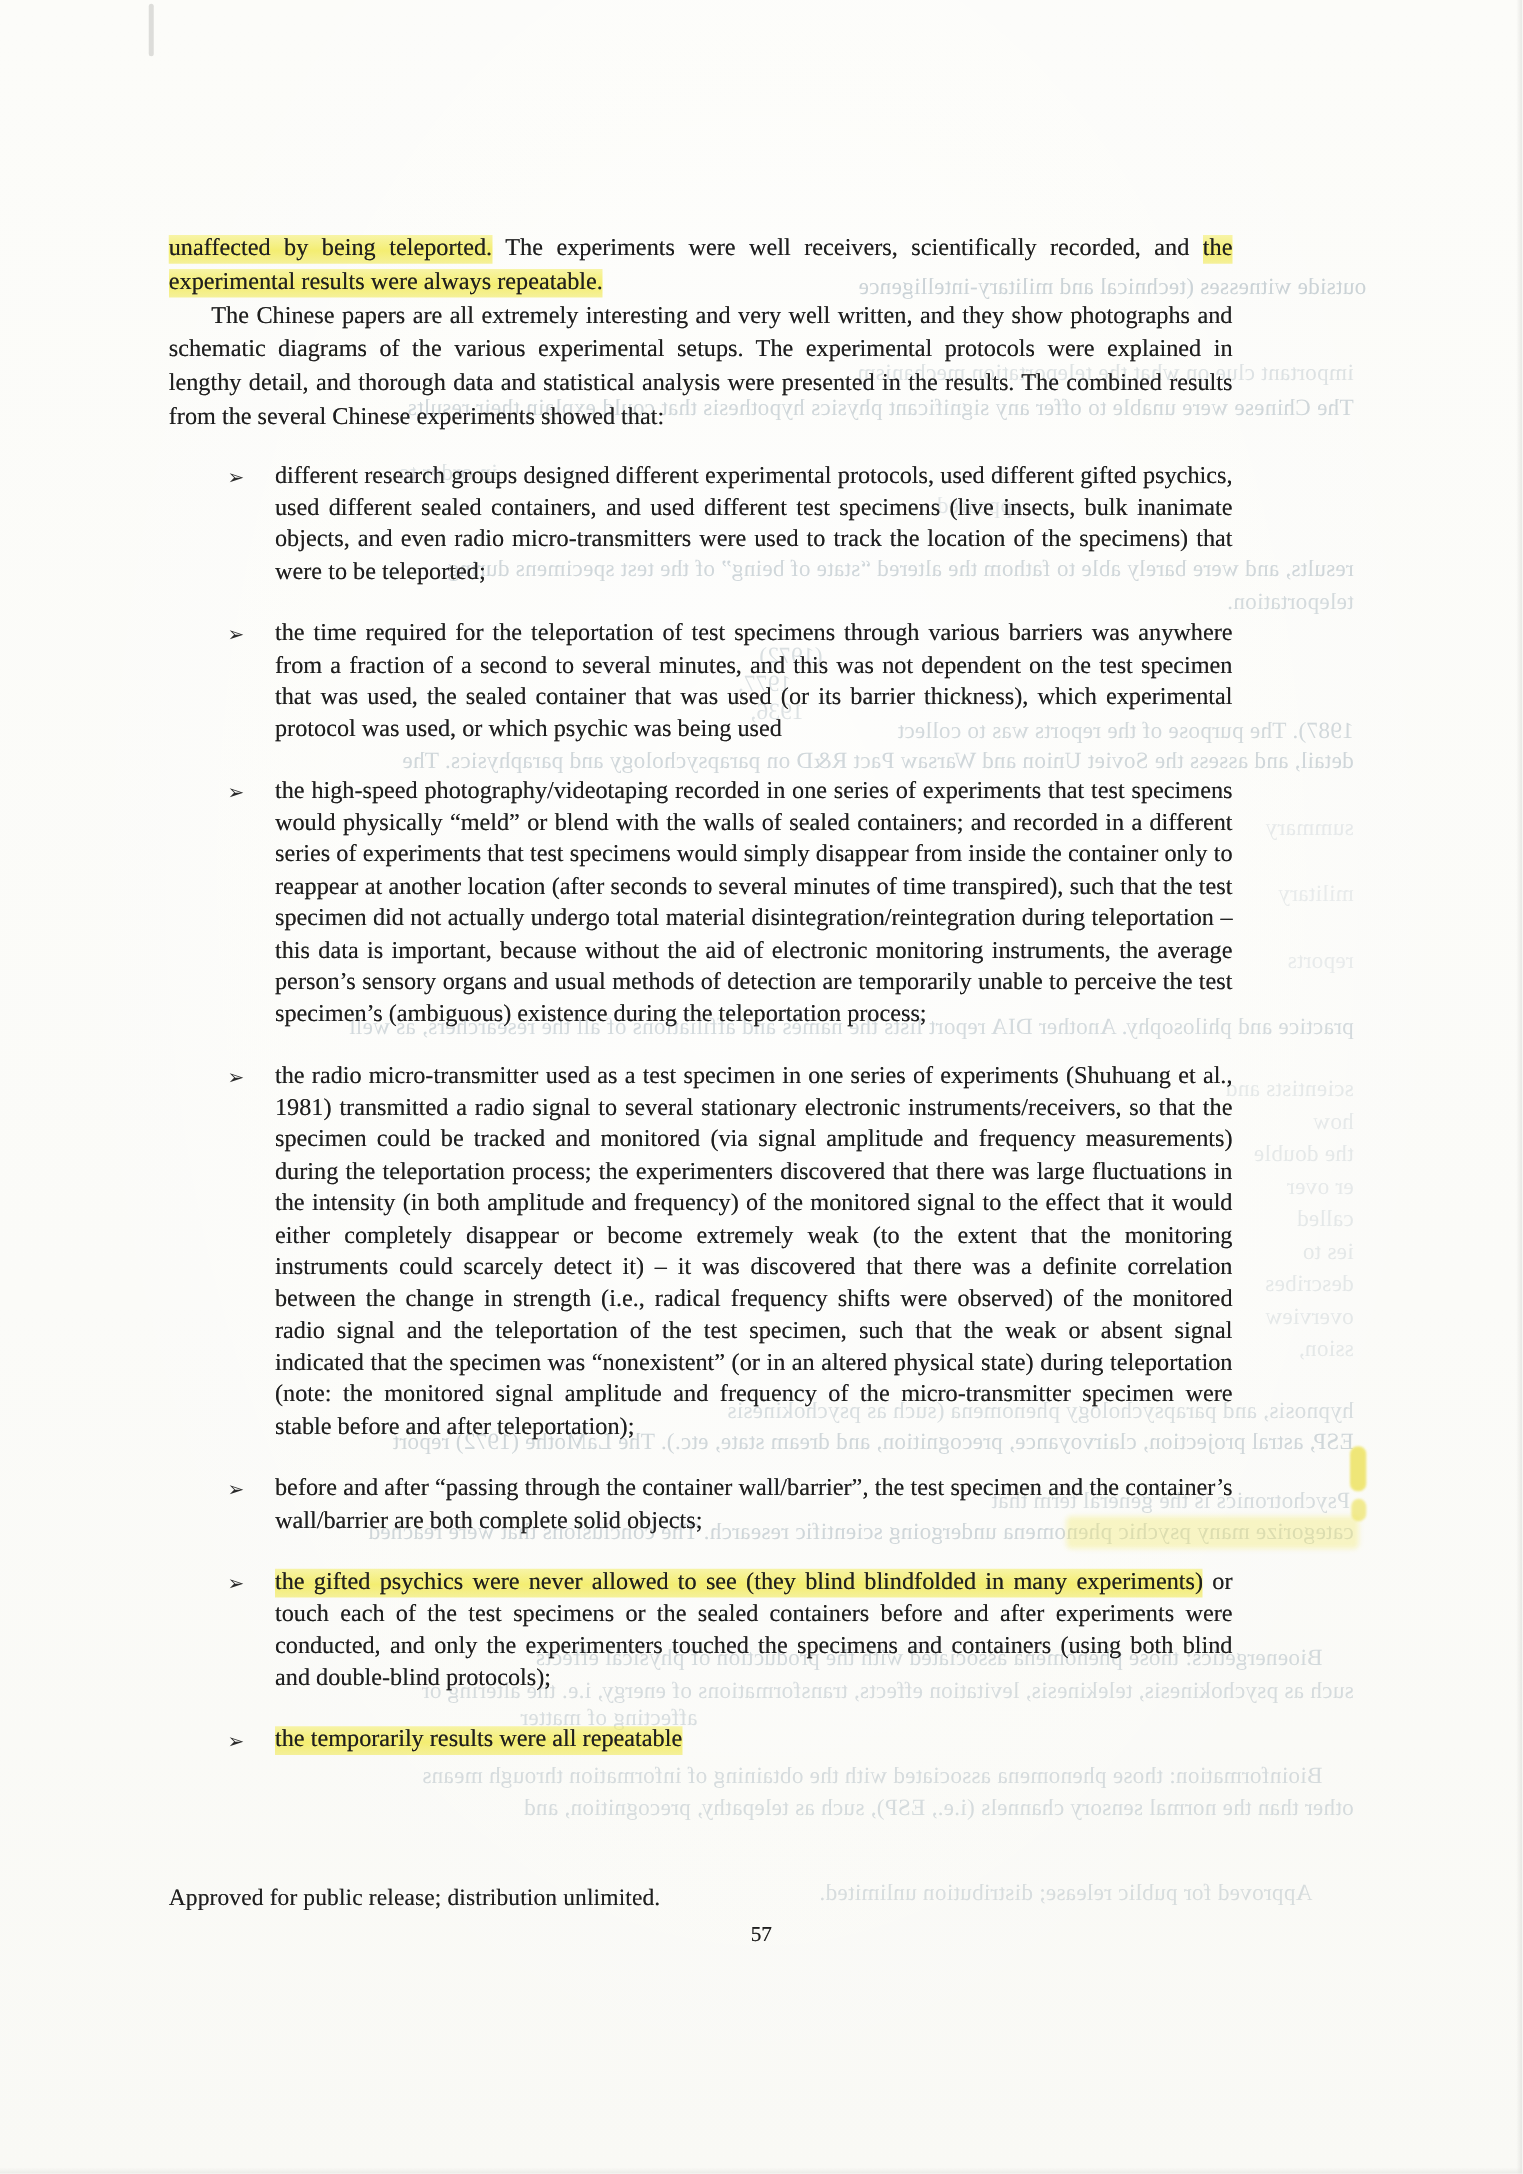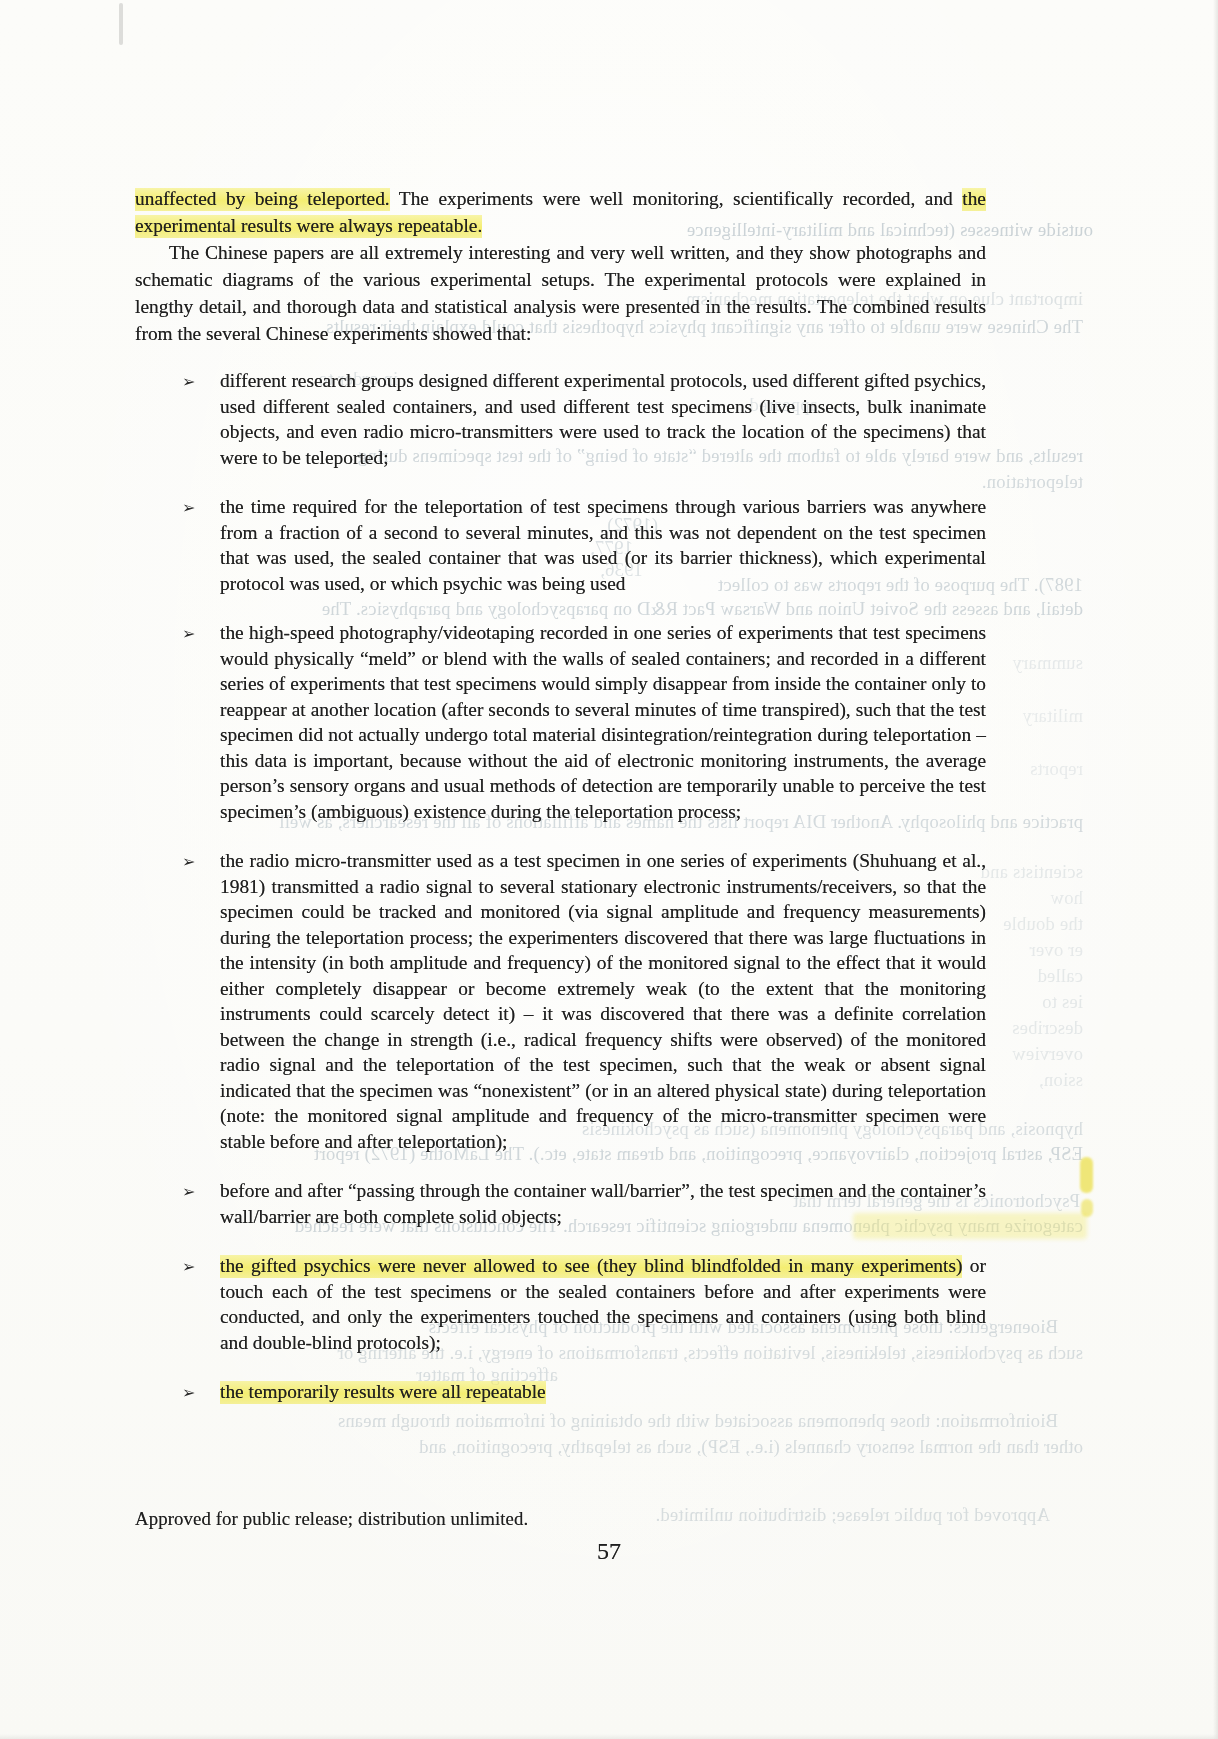--- a/index.html
+++ b/index.html
@@ -68,21 +68,21 @@
   }
 
   
   .footer {
     position: absolute; left: 135px; top: 1508px;
     font-size: 18.8px; letter-spacing: .1px;
     text-shadow: 0 0 .4px rgba(20,20,20,.6);
   }
   .pagenum {
     position: absolute; left: 0; top: 1538px; width: 1218px;
-    text-align: center; font-size: 24px;
+    text-align: center; font-size: 17px;
     text-shadow: 0 0 .4px rgba(20,20,20,.6);
   }
 
   
   .smudge { position: absolute; background: #ece04e; filter: blur(1px); border-radius: 6px; }
   .smudge.s1 { left: 1080px; top: 1157px; width: 13px; height: 36px; opacity: .75; }
   .smudge.s2 { left: 1081px; top: 1199px; width: 12px; height: 18px; opacity: .6; }
 
   .corner-tick {
     position: absolute; left: 119px; top: 3px; width: 4px; height: 42px;
@@ -136,21 +136,21 @@
       <div class="bleed-line" style="top: 1342px; left: 135px; opacity: 0.42;">such as psychokinesis, telekinesis, levitation effects, transformations of energy, i.e. the altering or</div>
       <div class="bleed-line" style="top: 1364px; left: 660px; opacity: 0.4;">affecting of matter</div>
       <div class="bleed-line" style="top: 1410px; left: 160px; opacity: 0.42;">Bioinformation: those phenomena associated with the obtaining of information through means</div>
       <div class="bleed-line" style="top: 1436px; left: 135px; opacity: 0.42;">other than the normal sensory channels (i.e., ESP), such as telepathy, precognition, and</div>
       <div class="bleed-line" style="top: 1504px; left: 168px; opacity: 0.4;">Approved for public release; distribution unlimited.</div>
     </div>
   <div class="bleed-band"></div>
 
   <div class="content">
 
-    <p><span class="hl">unaffected by being teleported.</span><span>  The experiments were well monitoring, scientifically recorded, and </span><span class="hl">the experimental results were always repeatable.</span></p>
+    <p><span class="hl">unaffected by being teleported.</span><span>  The experiments were well receivers, scientifically recorded, and </span><span class="hl">the experimental results were always repeatable.</span></p>
 
     <p class="p-indent">The Chinese papers are all extremely interesting and very well written, and they show photographs and schematic diagrams of the various experimental setups.  The experimental protocols were explained in lengthy detail, and thorough data and statistical analysis were presented in the results.  The combined results from the several Chinese experiments showed that:</p>
 
     <ul class="bullets">
 
       <li><span class="marker">➢</span><span class="hl"></span><span>different research groups designed different experimental protocols, used different gifted psychics, used different sealed containers, and used different test specimens (live insects, bulk inanimate objects, and even radio micro-transmitters were used to track the location of the specimens) that were to be teleported;</span></li>
 
       <li><span class="marker">➢</span><span class="hl"></span><span>the time required for the teleportation of test specimens through various barriers was anywhere from a fraction of a second to several minutes, and this was not dependent on the test specimen that was used, the sealed container that was used (or its barrier thickness), which experimental protocol was used, or which psychic was being used</span></li>
 
       <li><span class="marker">➢</span><span class="hl"></span><span>the high-speed photography/videotaping recorded in one series of experiments that test specimens would physically “meld” or blend with the walls of sealed containers; and recorded in a different series of experiments that test specimens would simply disappear from inside the container only to reappear at another location (after seconds to several minutes of time transpired), such that the test specimen did not actually undergo total material disintegration/reintegration during teleportation – this data is important, because without the aid of electronic monitoring instruments, the average person’s sensory organs and usual methods of detection are temporarily unable to perceive the test specimen’s (ambiguous) existence during the teleportation process;</span></li>

